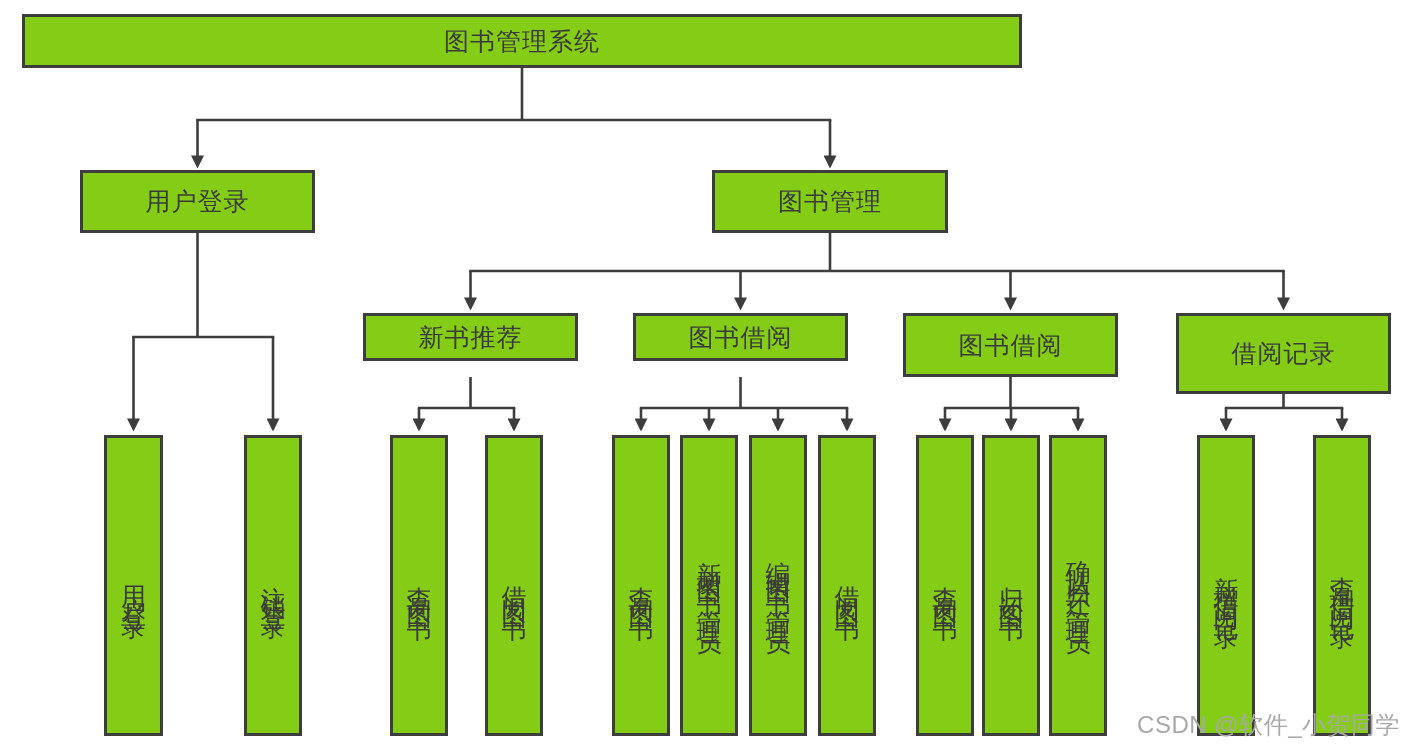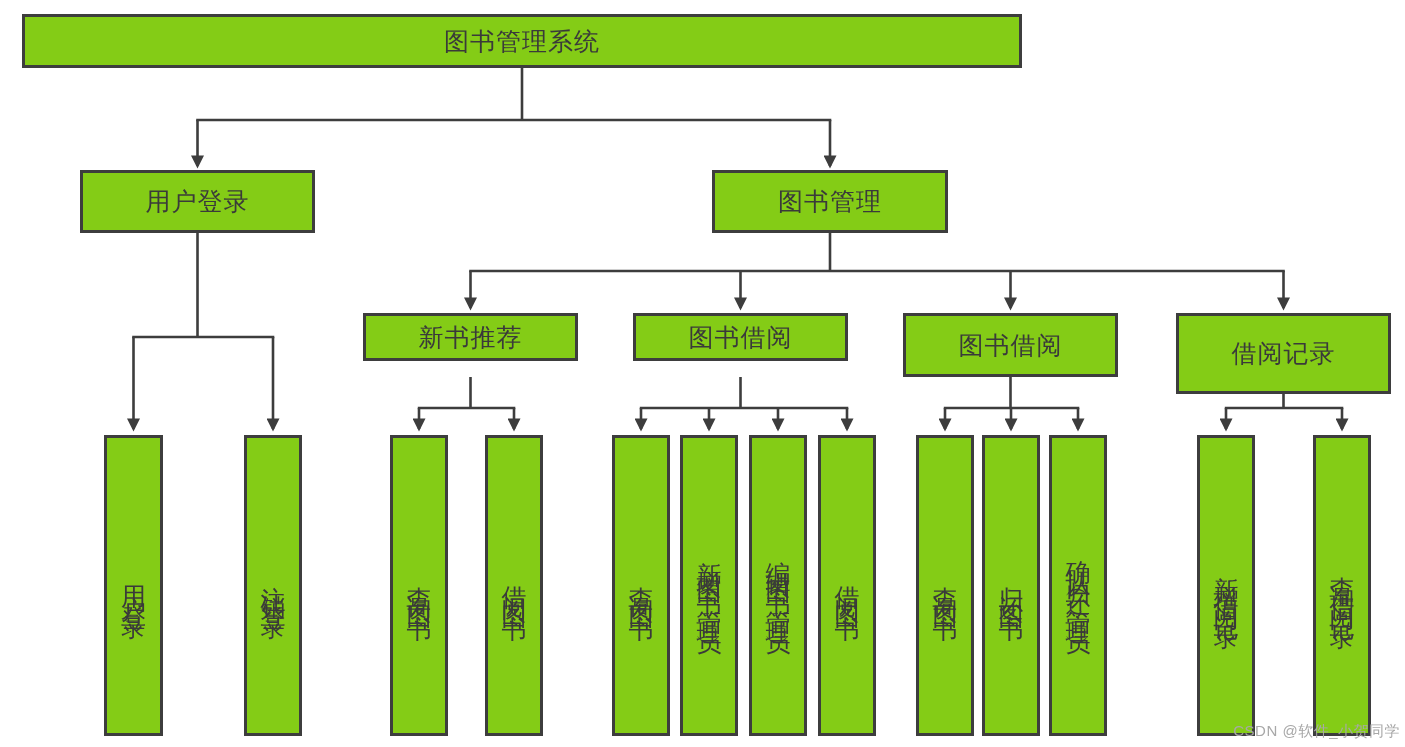--- a/index.html
+++ b/index.html
@@ -46,21 +46,21 @@
     writing-mode:vertical-rl;
     text-orientation:mixed;
     letter-spacing:10px;
     white-space:normal;
     line-height:1;
   }
   .watermark{
     position:absolute;
     right:5px;
     bottom:6px;
-    font-size:15px;
+    font-size:24px;
     letter-spacing:0.5px;
     color:var(--watermark);
     pointer-events:none;
   }
 </style>
 </head>
 <body>
 
 <div class="canvas">
 

